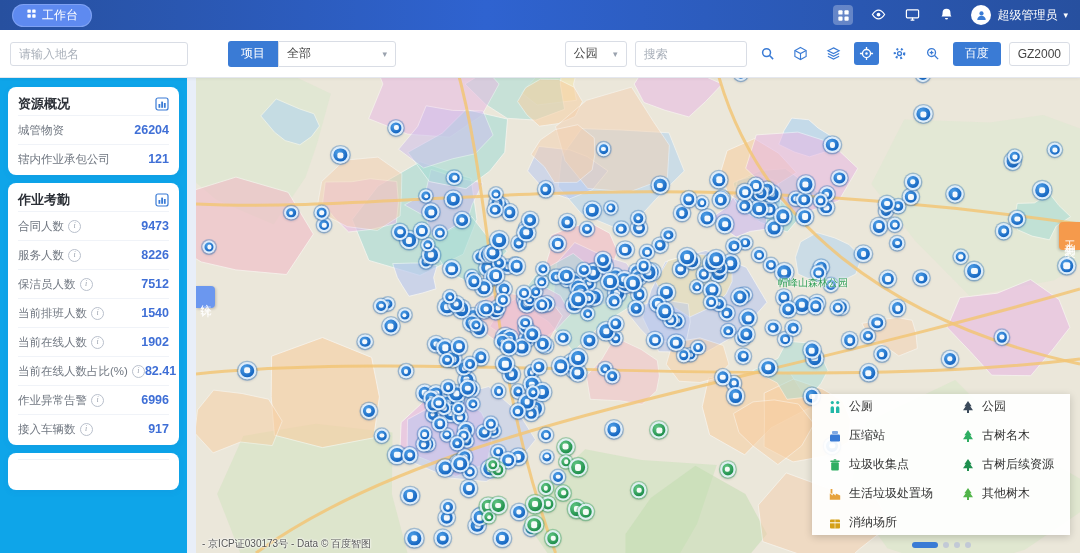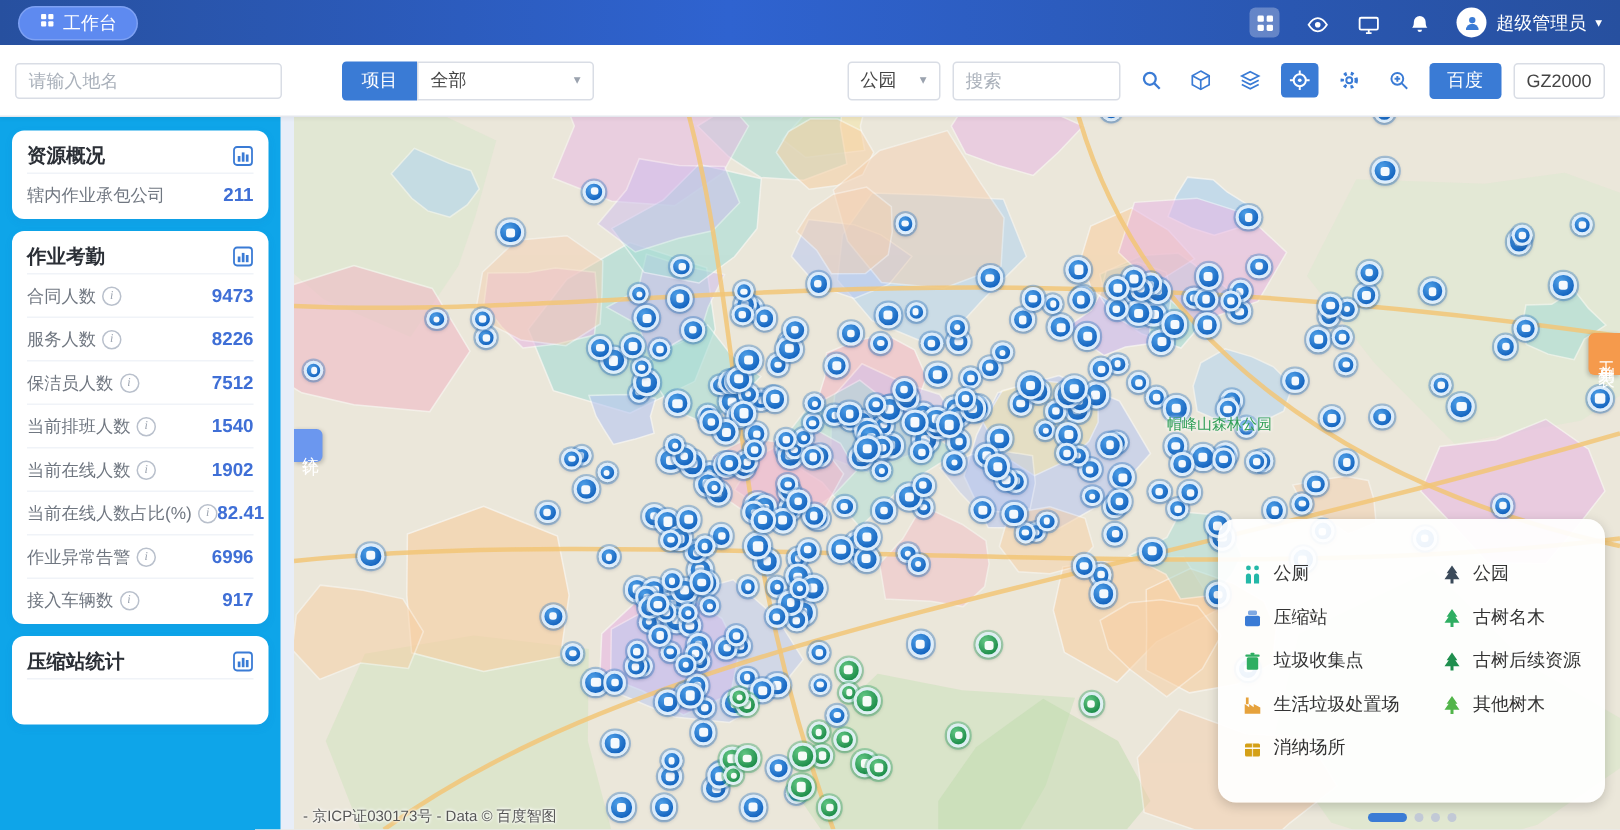--- a/index.html
+++ b/index.html
@@ -11,21 +11,21 @@
   .hdr{position:absolute;top:0;left:0;right:0;height:30px;z-index:30;
        background:linear-gradient(90deg,#27509f,#2f63d0 45%,#27509f);
        display:flex;align-items:center;padding:0 12px;gap:10px;box-sizing:border-box;}
   .logo-pill{display:flex;align-items:center;gap:6px;border-radius:999px;padding:2px 14px 2px 3px;
        background:linear-gradient(180deg,#5f8ae8,#4a78dd);box-shadow:inset 0 0 0 1px rgba(255,255,255,.25);}
   .logo-mark svg{width:18px;height:18px;display:block}
   .logo-text{color:#fff;font-weight:bold;font-style:italic;font-size:13px;letter-spacing:2px;text-shadow:0 1px 2px rgba(0,0,0,.35)}
   .workbench{display:flex;align-items:center;gap:5px;background:#5e8af0;color:#fff;border-radius:999px;
        padding:3px 14px;font-size:12px;cursor:pointer;box-shadow:inset 0 0 0 1px rgba(255,255,255,.2)}
   .workbench svg{width:11px;height:11px}
-  .hdr-right{margin-left:auto;display:flex;align-items:flex-end;gap:16px}
+  .hdr-right{margin-left:auto;display:flex;align-items:flex-start;gap:16px}
   .hdr-icon{width:18px;height:18px;display:flex;cursor:pointer}
   .hdr-icon svg{width:15px;height:15px;margin:auto}
   .hdr-icon.boxed{background:rgba(255,255,255,.28);border-radius:4px;width:20px;height:20px}
   .user-chip{display:flex;align-items:center;gap:6px;color:#fff;cursor:pointer}
   .avatar{width:20px;height:20px;border-radius:50%;background:#fff;display:flex;overflow:hidden}
   .avatar svg{width:13px;height:13px;margin:auto}
   .user-name{font-size:12px}
   .hdr-caret{font-size:9px}
 
   
@@ -76,21 +76,21 @@
        background:rgba(255,255,255,.95);border-radius:2px}
 
   .stats-tab{position:absolute;left:0;top:222px;background:#6b97ef;color:#fff;writing-mode:vertical-rl;text-orientation:upright;
        padding:9px 2px;border-radius:0 4px 4px 0;font-size:11px;letter-spacing:2px;cursor:pointer;box-shadow:1px 1px 3px rgba(0,0,0,.2);z-index:6}
   .orders-tab{position:absolute;right:0;top:158px;background:#f59a4c;color:#fff;writing-mode:vertical-rl;text-orientation:upright;
        padding:10px 3px;border-radius:4px 0 0 4px;font-size:11px;letter-spacing:2px;cursor:pointer;box-shadow:-1px 1px 3px rgba(0,0,0,.2);z-index:6}
   .map-label-park{position:absolute;left:582px;top:212px;color:#2f9e55;font-size:10px;
        text-shadow:0 0 3px #fff,0 0 3px #fff;z-index:3;white-space:nowrap}
 
   .legend-wrap{position:absolute;right:10px;bottom:5px;display:flex;flex-direction:column;align-items:center;gap:7px;z-index:7}
-  .legend{background:rgba(255,255,255,.93);border-radius:12px;padding:28px 16px;display:grid;grid-template-columns:auto auto;
+  .legend{background:rgba(255,255,255,.93);border-radius:0;padding:4px 16px;display:grid;grid-template-columns:auto auto;
        column-gap:28px;row-gap:12px;box-shadow:0 2px 8px rgba(0,0,0,.18)}
   .legend-item{display:flex;align-items:center;gap:7px;cursor:pointer}
   .legend-ic{display:flex}
   .legend-ic svg{width:14px;height:14px;display:block}
   .legend-label{font-size:12px;color:#333;white-space:nowrap}
   .dots{display:flex;align-items:center;gap:5px}
   .dot{width:6px;height:6px;border-radius:3px;background:#c2c9d6;cursor:pointer}
   .dot.active{width:26px;background:#3a7bd5}
 
   .attribution{position:absolute;left:6px;bottom:2px;font-size:10px;color:#555;white-space:nowrap;z-index:7;
@@ -218,23 +218,29 @@
               <svg viewBox="0 0 14 14">
                 <rect x="1" y="1" width="12" height="12" rx="2" fill="none" stroke="#3a7bd5" stroke-width="1.2"></rect>
                 <rect x="3.5" y="7" width="1.8" height="3.8" fill="#3a7bd5"></rect>
                 <rect x="6.2" y="4.6" width="1.8" height="6.2" fill="#3a7bd5"></rect>
                 <rect x="8.9" y="6" width="1.8" height="4.8" fill="#3a7bd5"></rect>
               </svg>
             </span>
           </div>
           <div class="stat-row">
             <span class="stat-label">
+              <span>城管物资</span>
+            </span>
+            <span class="stat-value">26204</span>
+          </div>
+          <div class="stat-row">
+            <span class="stat-label">
               <span>辖内作业承包公司</span>
             </span>
-            <span class="stat-value">211</span>
+            <span class="stat-value">121</span>
           </div>
         </section>
         <section class="card">
           <div class="card-head">
             <span class="card-title">作业考勤</span>
             <span class="card-chart-icon">
               <svg viewBox="0 0 14 14">
                 <rect x="1" y="1" width="12" height="12" rx="2" fill="none" stroke="#3a7bd5" stroke-width="1.2"></rect>
                 <rect x="3.5" y="7" width="1.8" height="3.8" fill="#3a7bd5"></rect>
                 <rect x="6.2" y="4.6" width="1.8" height="6.2" fill="#3a7bd5"></rect>
@@ -293,31 +299,20 @@
           </div>
           <div class="stat-row">
             <span class="stat-label">
               <span>接入车辆数</span>
               <span class="info-icon">i</span>
             </span>
             <span class="stat-value">917</span>
           </div>
         </section>
         <section class="card">
-          <div class="card-head">
-            <span class="card-title">压缩站统计</span>
-            <span class="card-chart-icon">
-              <svg viewBox="0 0 14 14">
-                <rect x="1" y="1" width="12" height="12" rx="2" fill="none" stroke="#3a7bd5" stroke-width="1.2"></rect>
-                <rect x="3.5" y="7" width="1.8" height="3.8" fill="#3a7bd5"></rect>
-                <rect x="6.2" y="4.6" width="1.8" height="6.2" fill="#3a7bd5"></rect>
-                <rect x="8.9" y="6" width="1.8" height="4.8" fill="#3a7bd5"></rect>
-              </svg>
-            </span>
-          </div>
           <div class="stat-row"></div>
         </section>
       </aside>
 
     <div class="map">
       <svg class="districts" viewBox="0 0 885 489" preserveAspectRatio="none">
           <polygon points="196.1,430.0 216.5,507.2 120.0,524.5 44.8,490.2 21.2,430.0 47.3,371.9 120.0,359.7 196.7,368.6" fill="#cfe3bd" opacity="0.5"></polygon>
           <polygon points="501.6,460.0 481.0,495.5 454.7,545.4 389.9,534.1 357.0,496.6 331.7,460.0 352.3,420.6 389.6,385.2 445.9,396.1 521.3,401.1" fill="#c8e2b8" opacity="0.5"></polygon>
           <polygon points="911.6,430.0 829.8,485.8 760.0,506.0 692.2,484.3 653.6,430.0 670.8,358.6 760.0,315.9 823.5,379.2" fill="#d6e8c6" opacity="0.5"></polygon>
           <polygon points="937.6,120.0 919.1,177.6 859.1,216.3 774.6,231.9 720.8,177.7 676.1,120.0 709.0,55.5 795.0,58.5 848.0,51.1 903.8,71.3" fill="#dcead0" opacity="0.5"></polygon>

